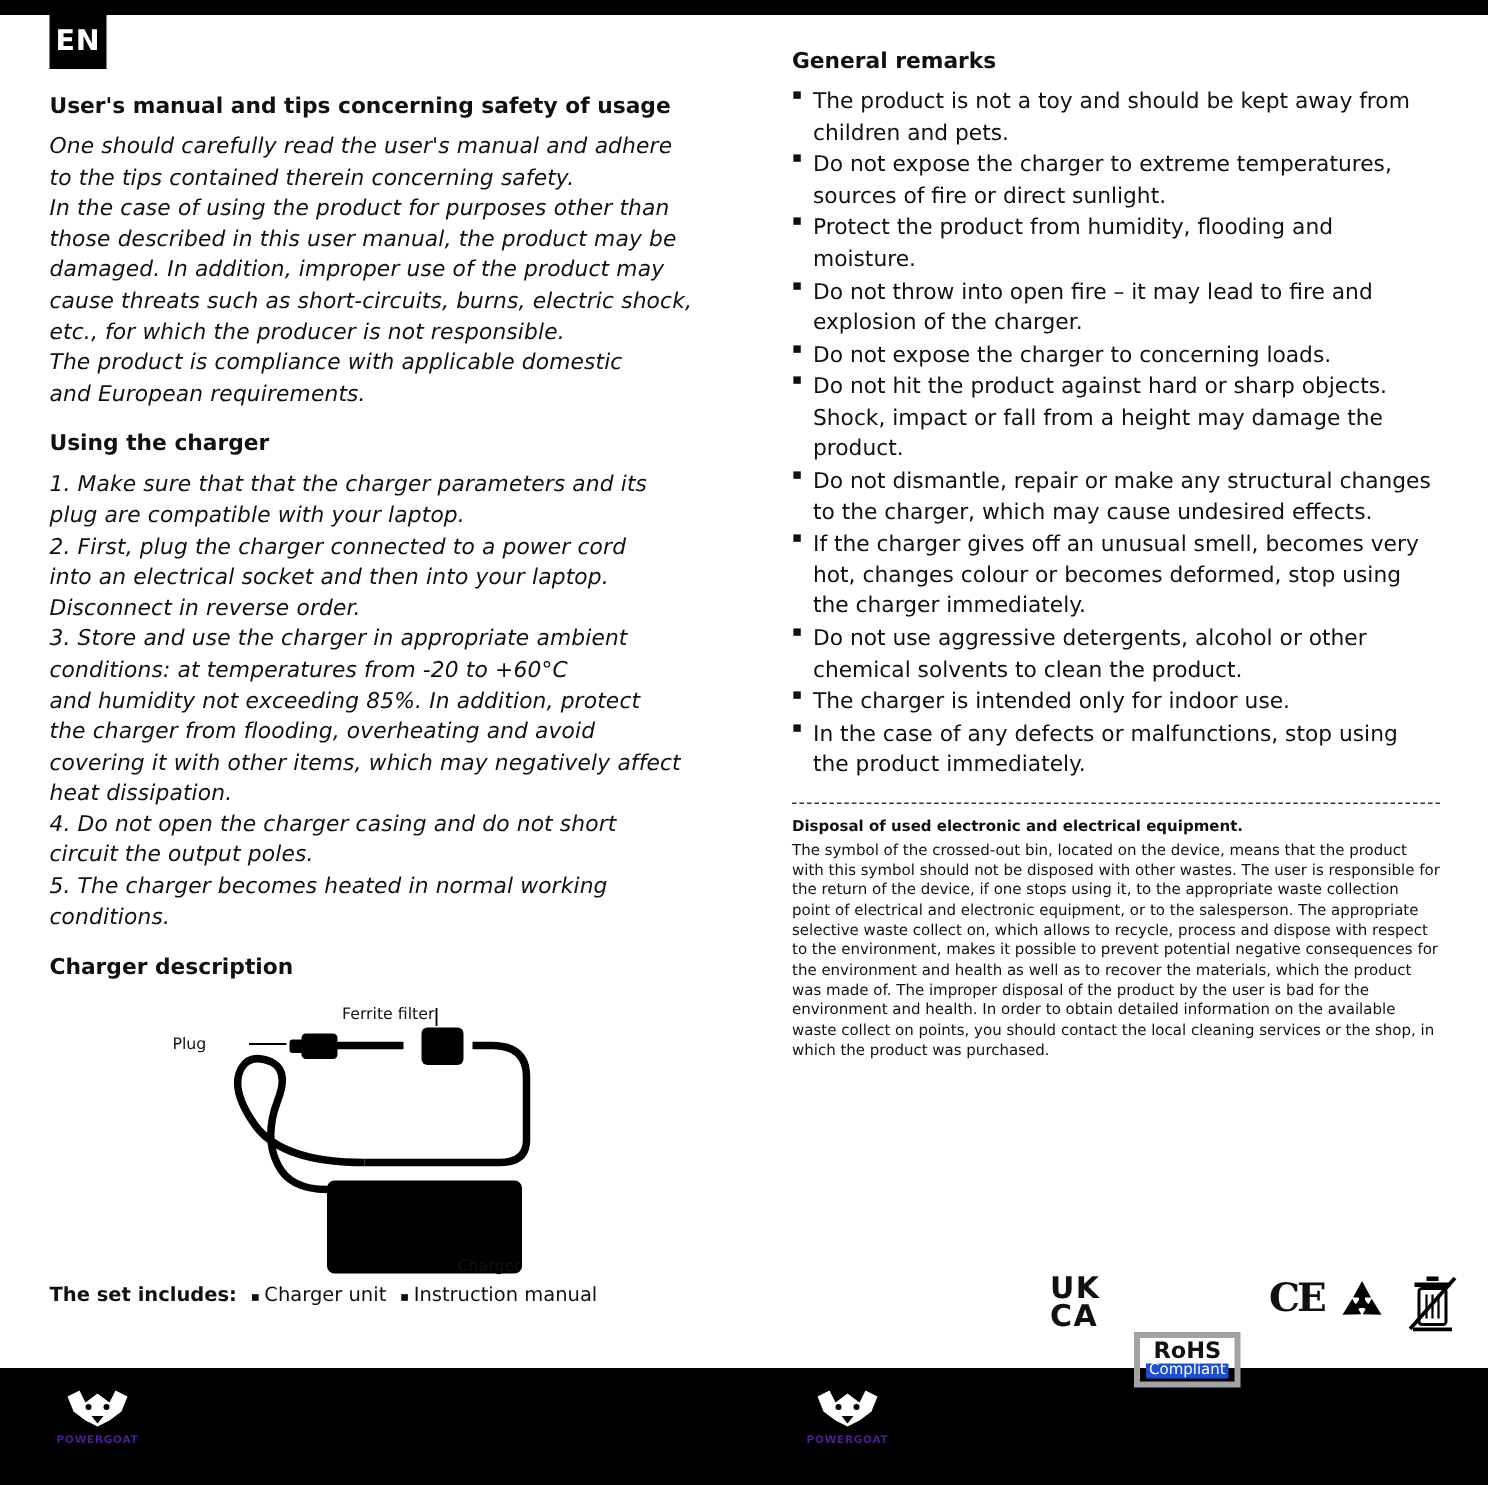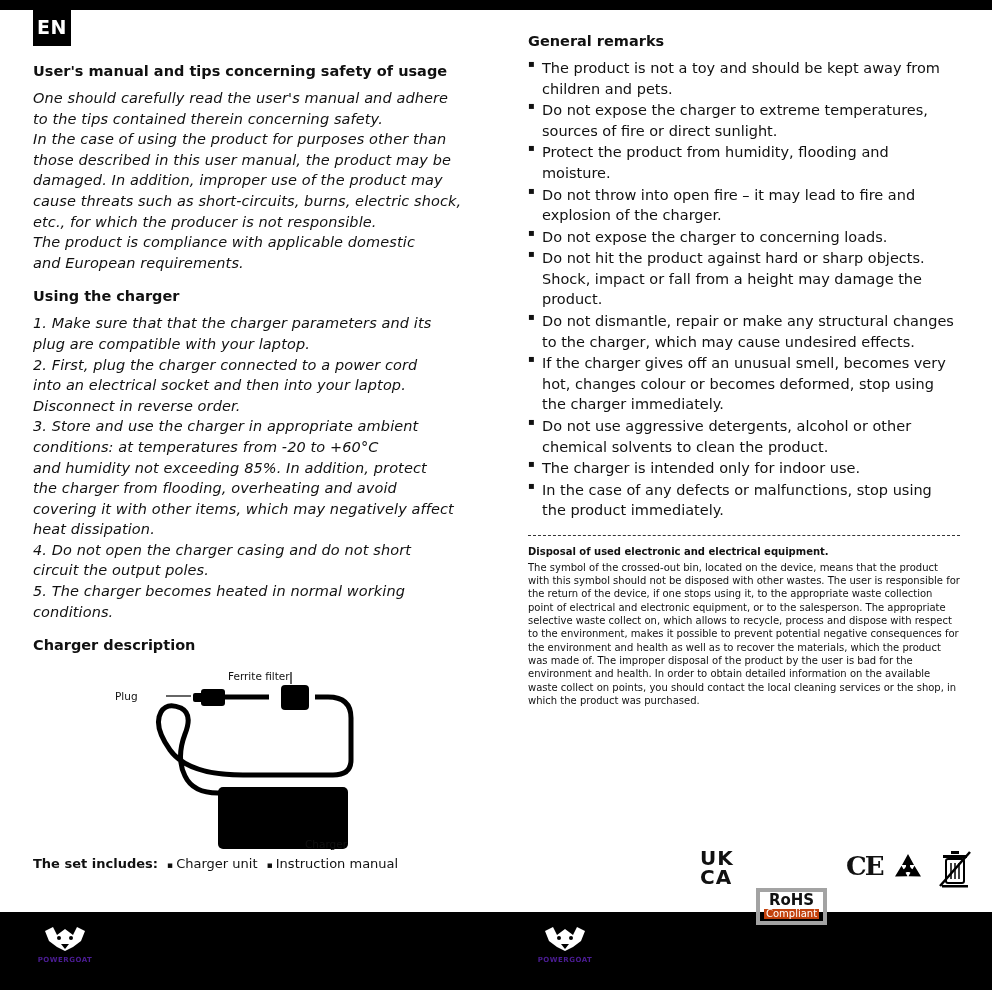--- a/index.html
+++ b/index.html
@@ -83,21 +83,21 @@
   }
   .ukca{
     position:absolute;left:0;top:4px;font-size:20px;font-weight:bold;
     line-height:.95;letter-spacing:1px;font-family:"DejaVu Sans", sans-serif;
   }
   .rohs{
     position:absolute;left:56px;top:3px;border:4px solid #a3a3a3;padding:1px 4px 2px 4px;
     text-align:center;line-height:1.05;margin-top:40px;
   }
   .rohs .r1{font-size:15px;font-weight:bold;}
-  .rohs .r2{font-size:10px;background:#c2410c;color:#fff;display:block;padding:0 2px;}
+  .rohs .r2{font-size:10px;background:#1d4ed8;color:#fff;display:block;padding:0 2px;}
   .ce{
     position:absolute;left:146px;top:6px;font-size:26px;font-weight:bold;
     font-family:"DejaVu Serif", serif;letter-spacing:-2px;
   }
   .recycle{position:absolute;left:190px;top:6px;}
   .wee{position:absolute;left:238px;top:4px;}
   
   .logo{
     position:absolute;top:925px;width:60px;height:50px;
     color:#4c1d95;text-align:center;

